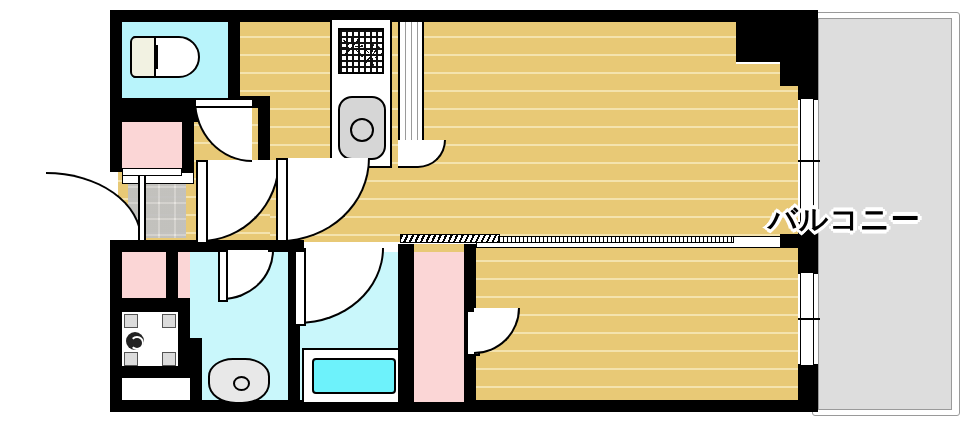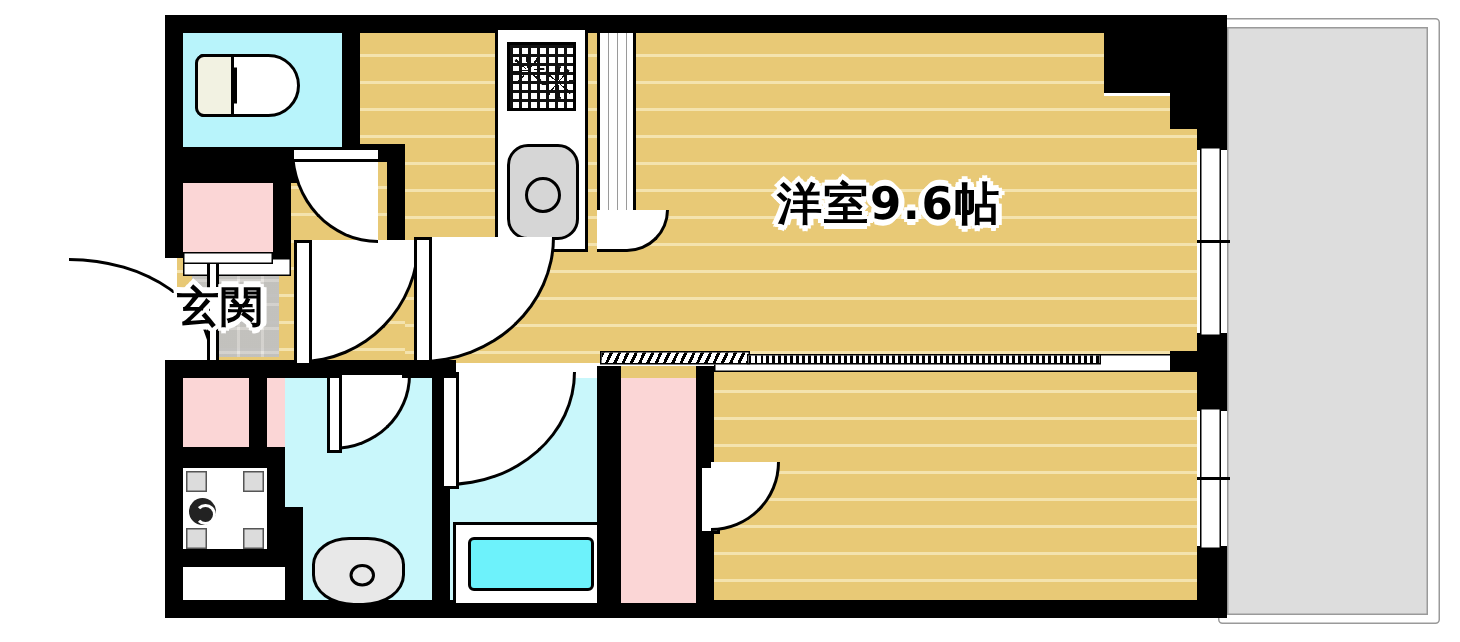--- a/index.html
+++ b/index.html
@@ -272,19 +272,18 @@
   <div class="arc arc-bl" style="left:194px;top:100px;width:56px;height:60px;border-top:none;border-right:none;"></div>
   <div class="leaf" style="left:194px;top:98px;width:56px;height:6px;"></div>
 
   <div class="abs wall" style="left:268px;top:240px;width:36px;height:12px;"></div>
 
   <div class="abs slider-rail" style="left:476px;top:236px;width:324px;height:12px;"></div>
   <div class="abs slider-hatch" style="left:400px;top:234px;width:100px;height:9px;"></div>
   <div class="abs slider-dot" style="left:498px;top:236px;width:236px;height:7px;"></div>
   <div class="abs wall" style="left:780px;top:234px;width:20px;height:14px;"></div>
 
-  <div class="lbl lbl-room halo" style="left:518px;top:116px;">洋室9.6帖</div>
-
-
-  <div class="lbl lbl-genkan halo" style="left:118px;top:186px;">玄関</div>
-
+
+
+
+  <div class="lbl lbl-balcony halo" style="left:768px;top:200px;">バルコニー</div>
 
 </div>
 
 </body></html>

